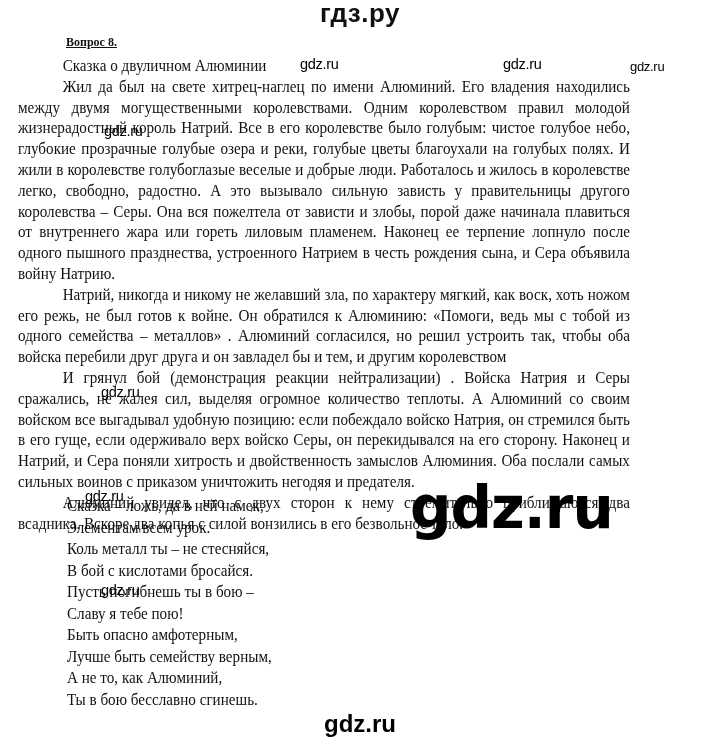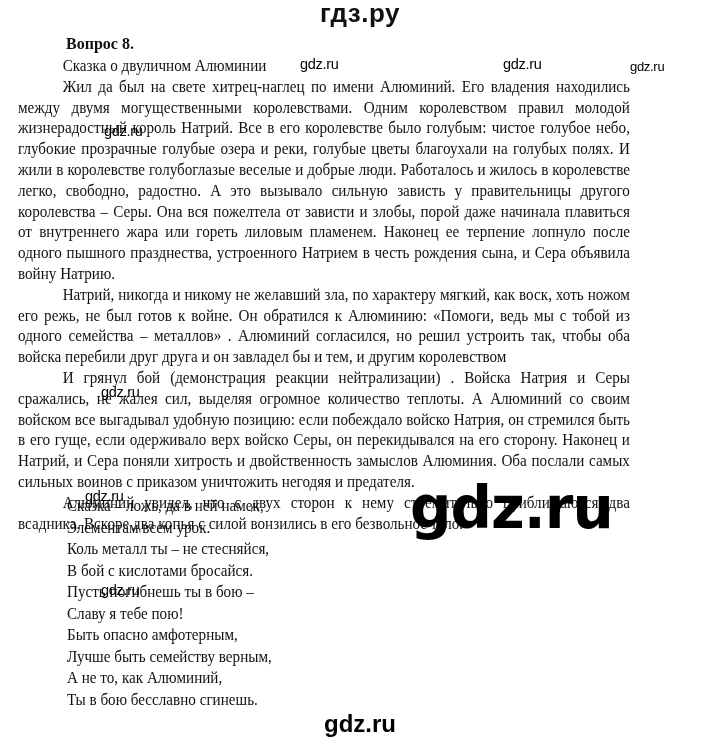--- a/index.html
+++ b/index.html
@@ -3,21 +3,21 @@
 <meta charset="utf-8">
 <style>
   html, body { margin:0; padding:0; background:#ffffff; }
   body { width:720px; height:745px; position:relative; overflow:hidden; color:#111; }
   .site-title {
     position:absolute; left:0; width:720px; top:-2px; text-align:center;
     font-family:"Liberation Sans", sans-serif; font-weight:bold; font-size:26px; letter-spacing:0.5px;
   }
   .heading {
     position:absolute; left:66px; top:35px;
-    font-family:"Liberation Serif", serif; font-weight:bold; font-size:16px; 
+    font-family:"Liberation Serif", serif; font-weight:bold; font-size:12px; text-decoration:underline;
   }
   .doc {
     position:absolute; left:18px; top:56px; width:658px;
     font-family:"Liberation Serif", serif; font-size:16.3px; line-height:20.8px;
     transform:scaleX(0.93); transform-origin:left top;
   }
   .doc p { margin:0; text-align:justify; text-align-last:left; }
   .subtitle { padding-left:48px; }
   .para { text-indent:48px; }
   .poem { position:absolute; left:67px; top:495px; font-family:"Liberation Serif", serif;

